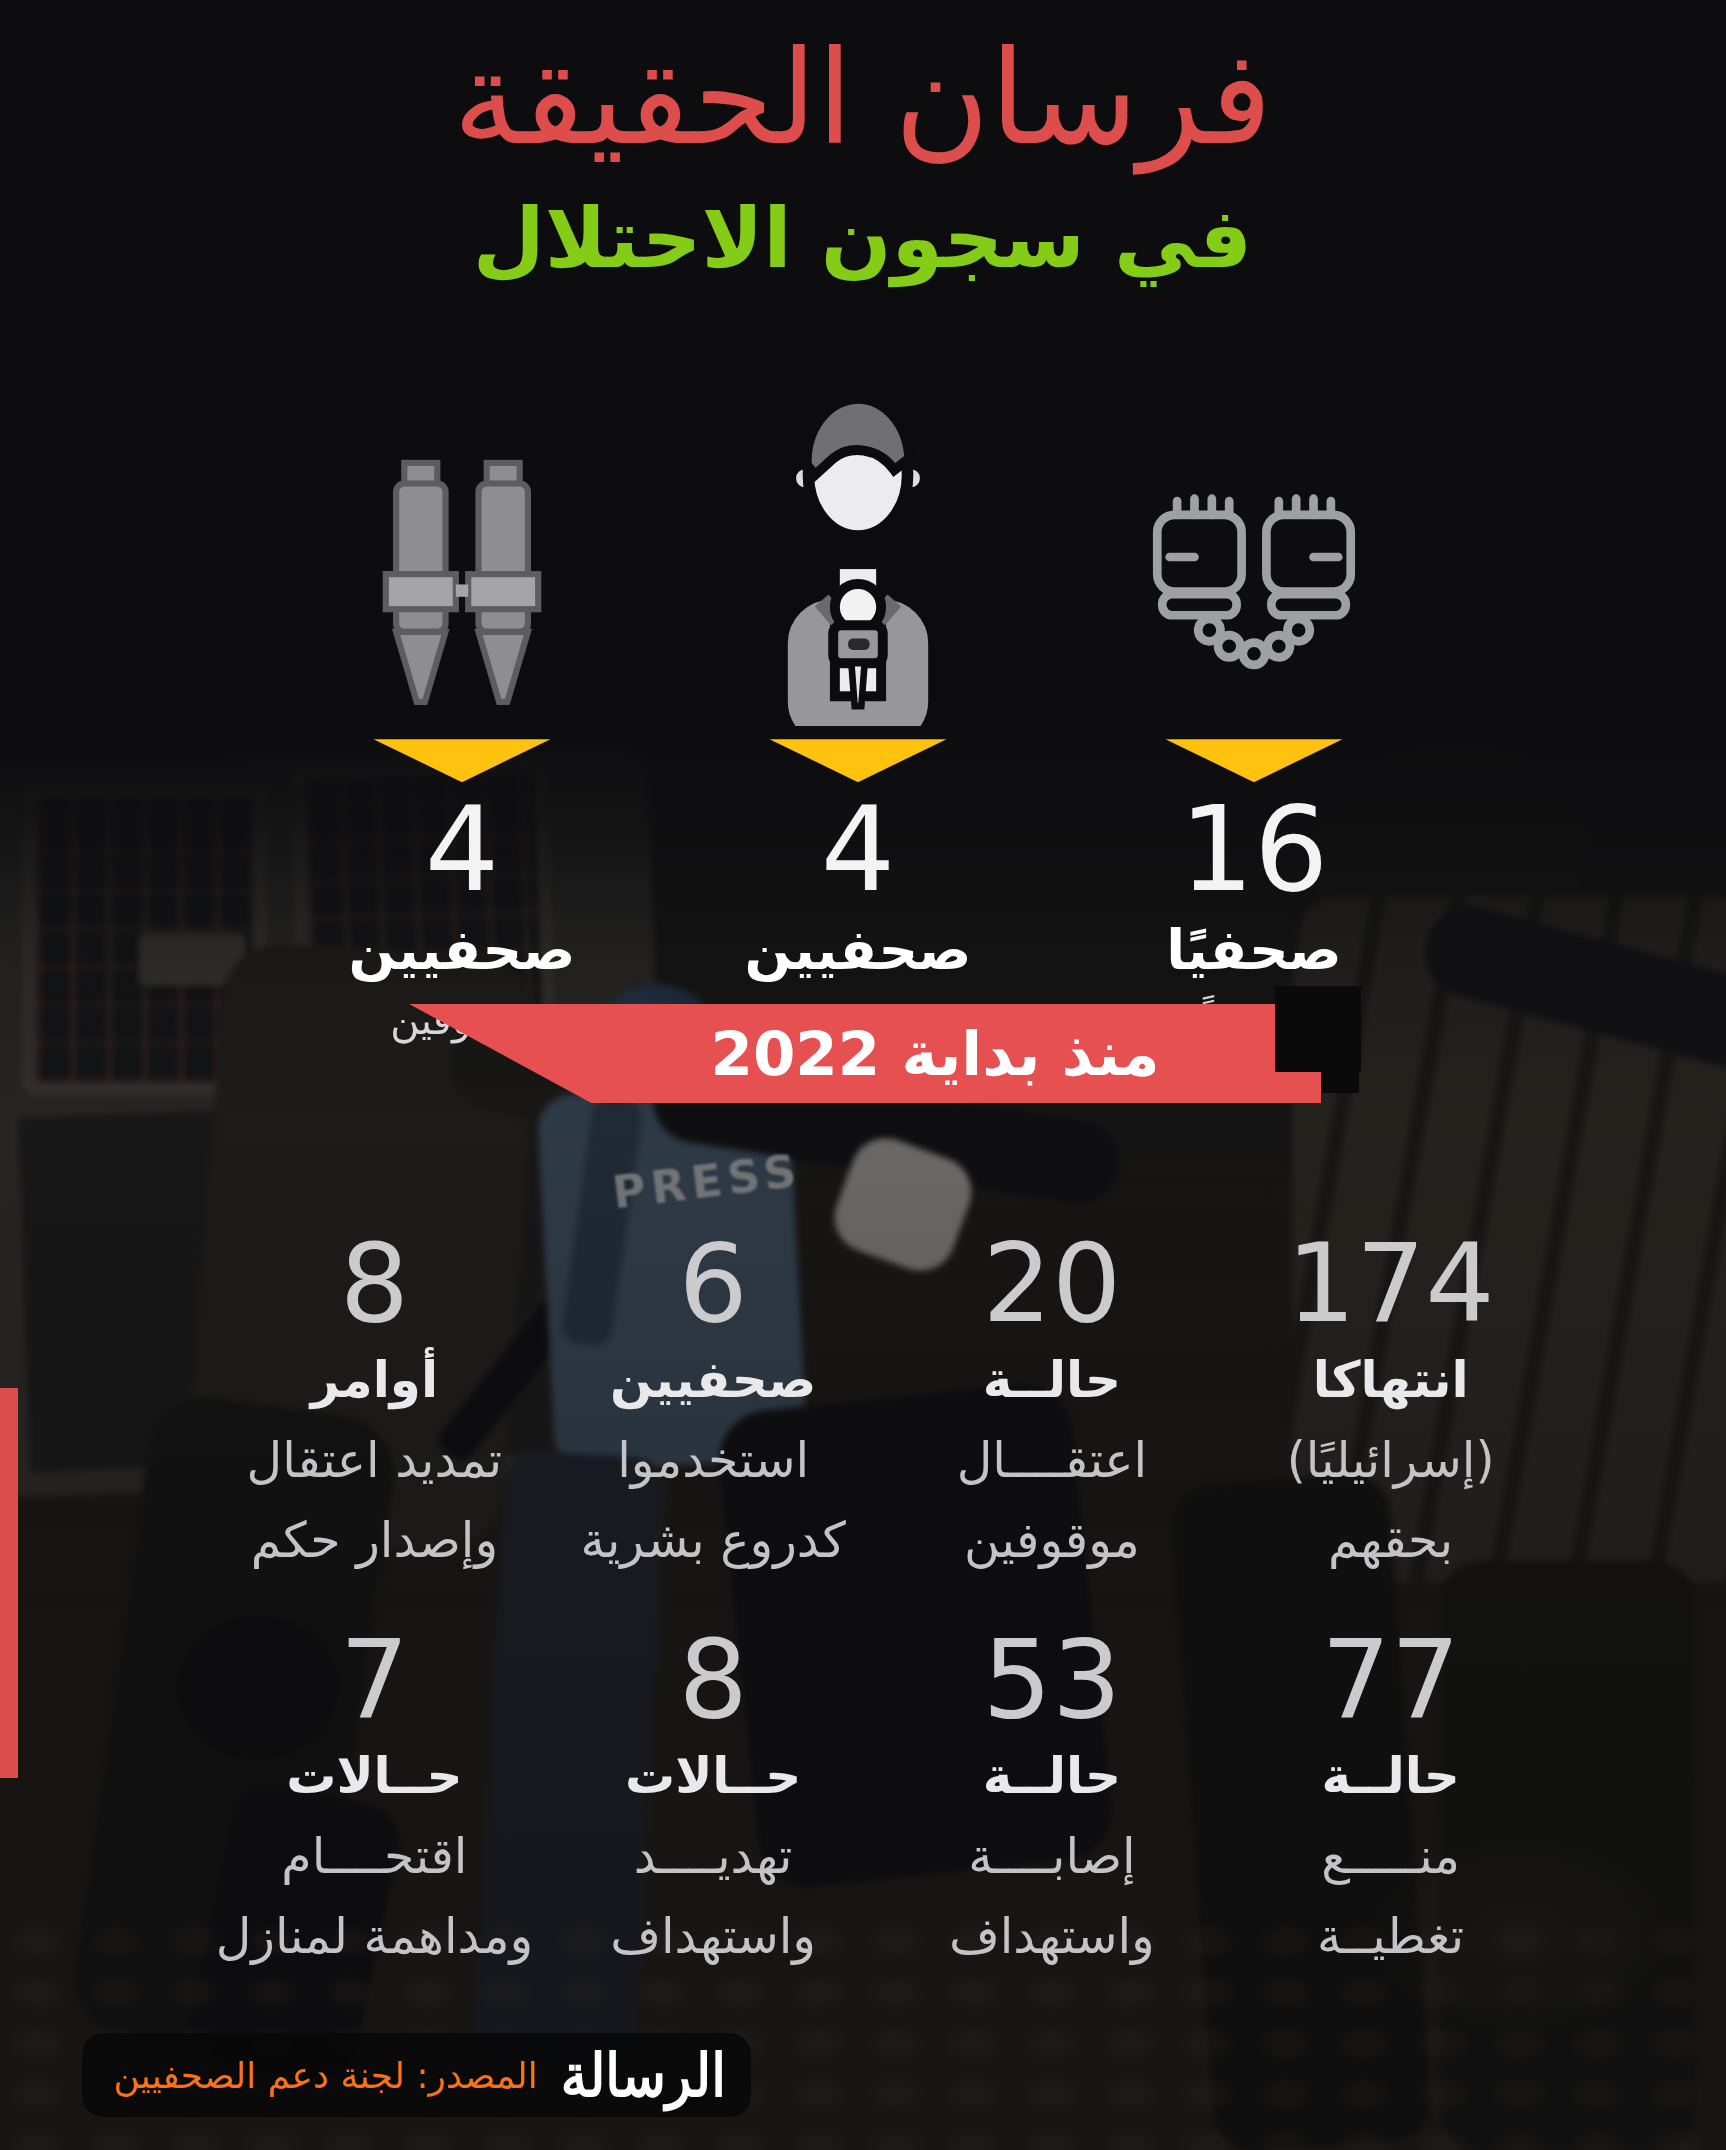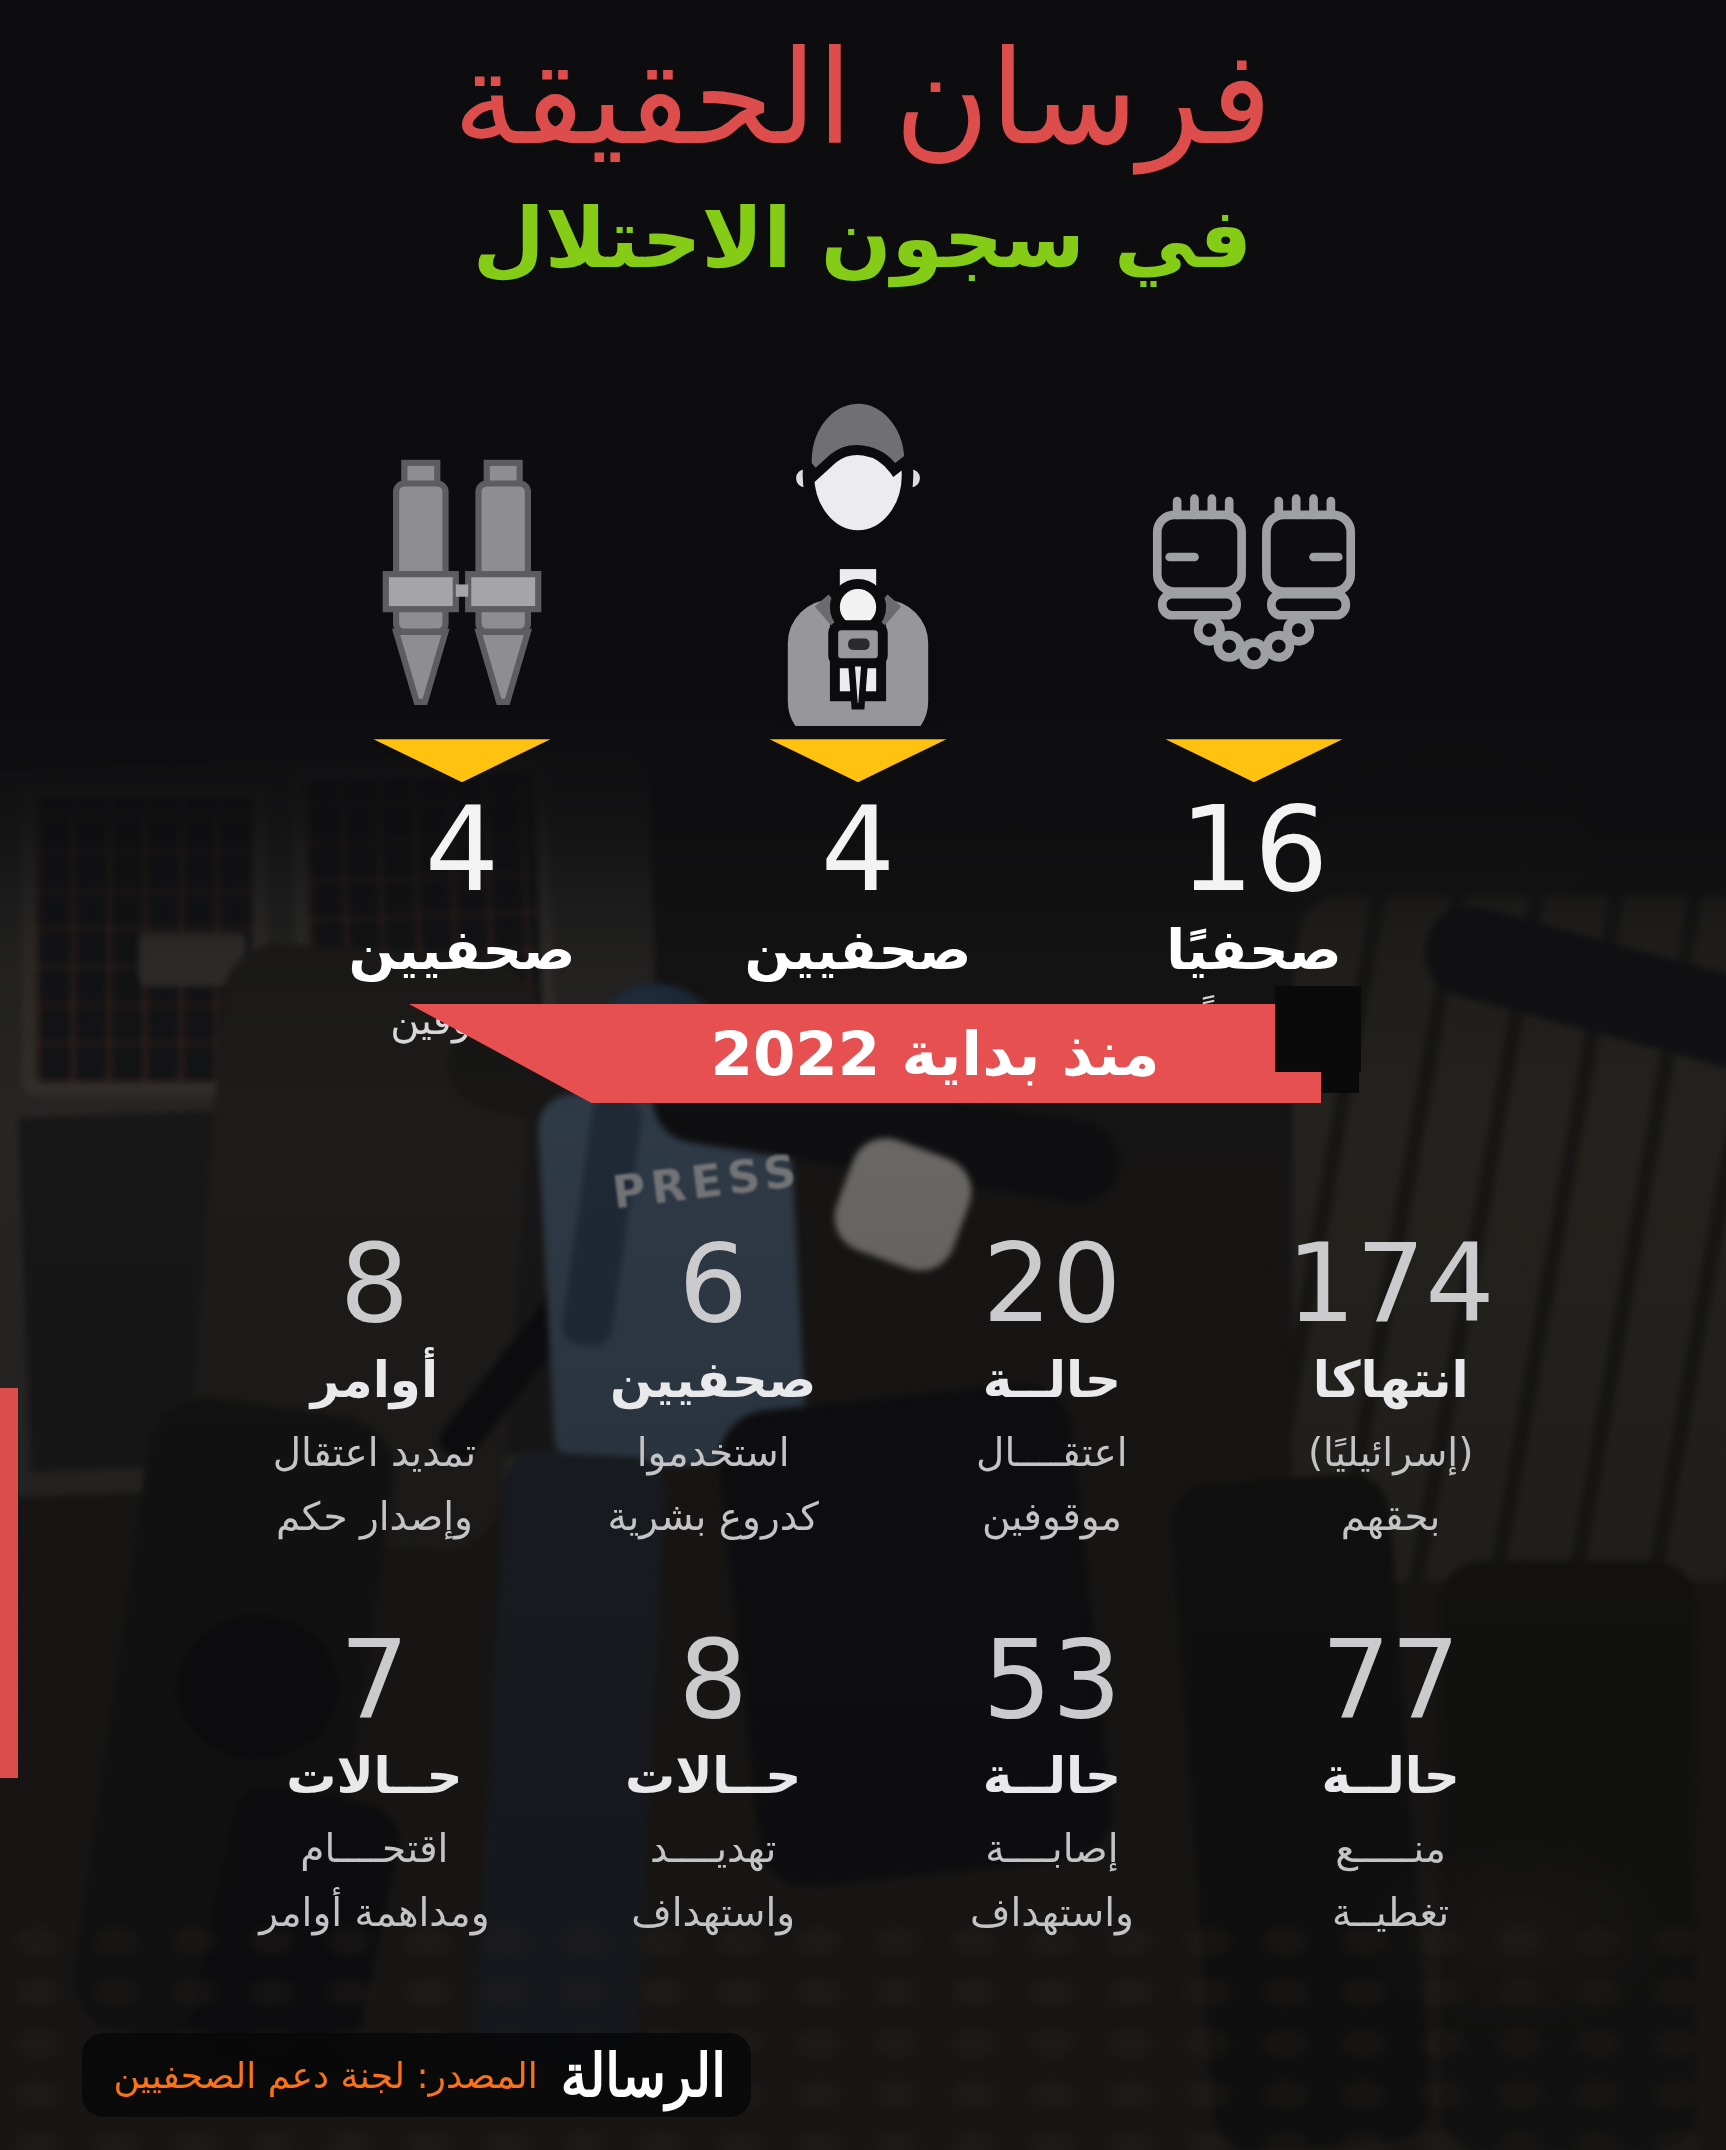--- a/index.html
+++ b/index.html
@@ -69,21 +69,21 @@
     clip-path:polygon(0 0,100% 0,100% 100%,20% 100%);display:flex;align-items:center;justify-content:center;}
   .ribbon-text{font-size:61px;font-weight:700;color:#ffffff;transform:translateX(70px);text-align:right;}
   .black-box1{position:absolute;left:1276px;top:986px;width:86px;height:86px;background:#0a0a0b;z-index:4;}
   .black-box2{position:absolute;left:1323px;top:1070px;width:37px;height:23px;background:#0a0a0b;z-index:4;}
   .red-strip{position:absolute;left:0;top:1388px;width:19px;height:390px;background:#dd4d4c;z-index:3;}
   .grid-row{position:absolute;left:206px;width:1355px;display:flex;}
   .row1{top:1221px;} .row2{top:1617px;}
   .gcell{width:339px;display:flex;flex-direction:column;align-items:center;text-align:center;}
   .gnum{font-size:109px;line-height:1.15;color:#cbcbce;}
   .glabel{font-size:50px;font-weight:700;color:#e9e9eb;line-height:1.3;margin-top:1.7px;}
-  .gline{font-size:39px;color:#c4c4c7;line-height:1.62;}
+  .gline{font-size:49px;color:#c4c4c7;line-height:1.62;}
   .gline.first{margin-top:8.3px;}
   .footer-bar{position:absolute;left:83px;top:2033px;width:669px;height:84px;z-index:5;
     background:rgba(7,7,9,.82);border-radius:21.5px;display:flex;direction:ltr;align-items:center;
     padding:0 25px;box-sizing:border-box;}
   .source-text{flex:1;text-align:center;color:#f97316;font-size:36px;}
   .brand-logo{color:#ffffff;font-size:53px;font-weight:700;font-family:"DejaVu Serif",serif;transform:scaleY(1.12);margin-left:16.5px;}
   svg{display:block;}
 </style>
 </head>
 <body>
@@ -253,21 +253,21 @@
       <div class="gcell">
         <div class="gnum">8</div>
         <div class="glabel">حــالات</div>
         <div class="gline first">تهديــــد</div>
         <div class="gline">واستهداف</div>
       </div>
       <div class="gcell">
         <div class="gnum">7</div>
         <div class="glabel">حــالات</div>
         <div class="gline first">اقتحــــام</div>
-        <div class="gline">ومداهمة أوامر</div>
+        <div class="gline">ومداهمة لمنازل</div>
       </div>
     </section>
 
     <footer class="footer-bar">
       <span class="source-text">المصدر: لجنة دعم الصحفيين</span>
       <span class="brand-logo">الرسالة</span>
     </footer>
   </div>
 </div>
 

